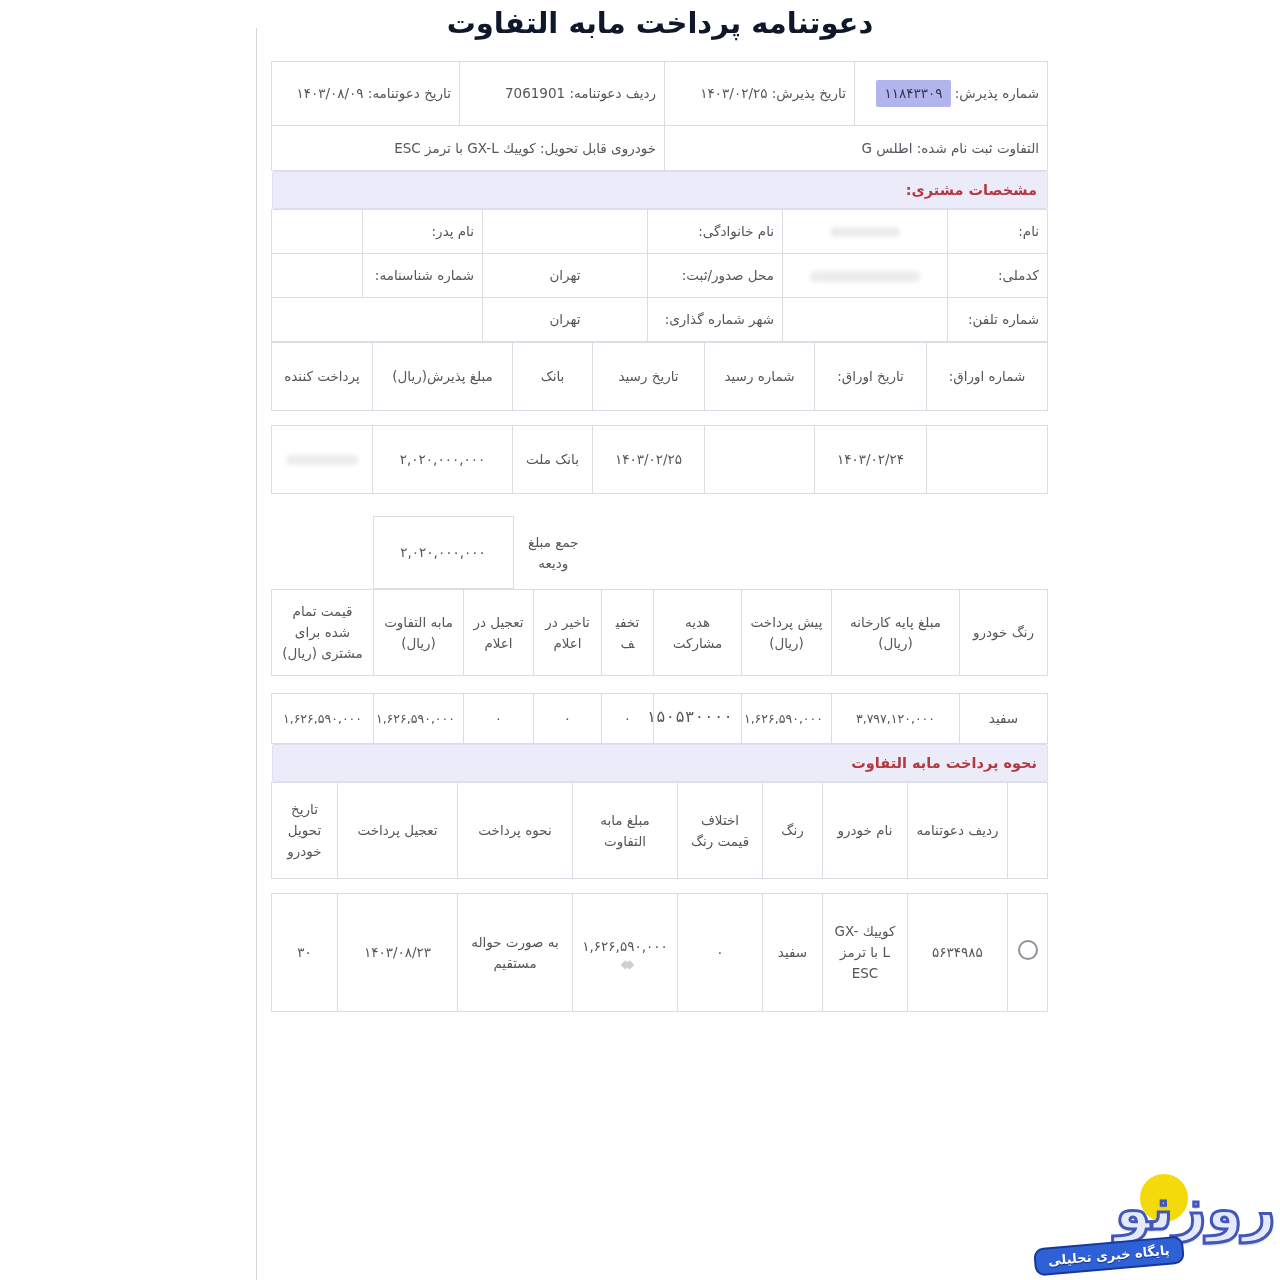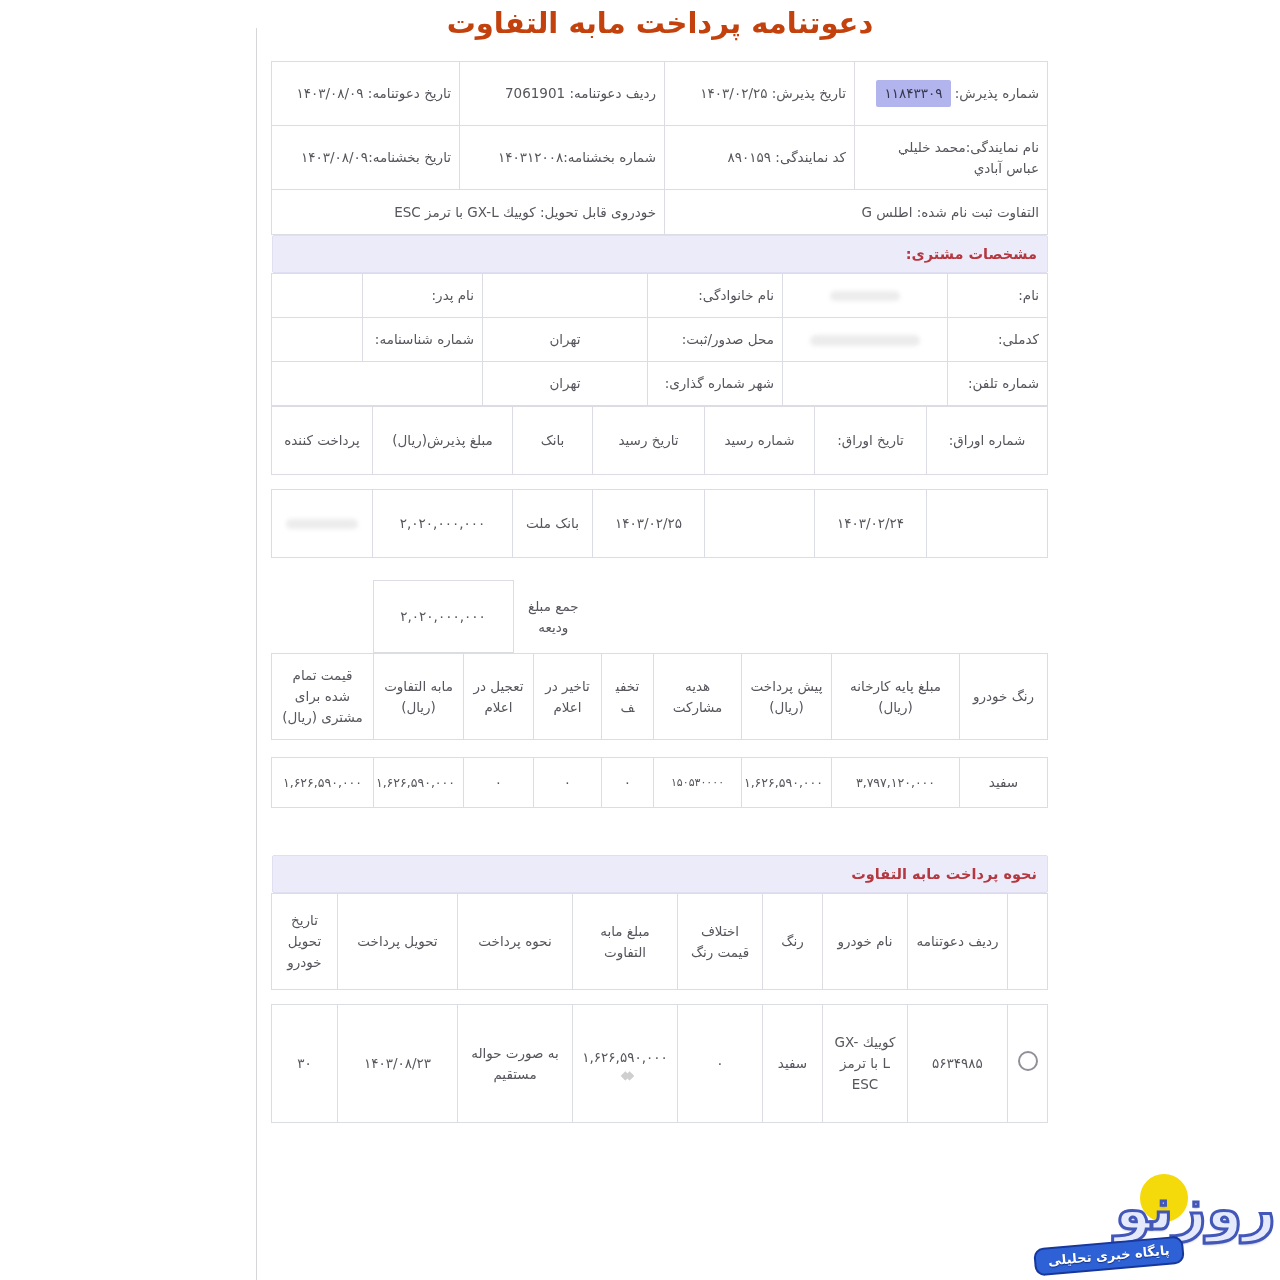--- a/index.html
+++ b/index.html
@@ -1,20 +1,20 @@
 <!DOCTYPE html>
 <html lang="fa" dir="rtl"><head>
 <meta charset="utf-8">
 <style>
   html,body{margin:0;padding:0;background:#ffffff;width:1280px;height:1280px;overflow:hidden;
     font-family:"DejaVu Sans",sans-serif;}
   .page{position:relative;width:1280px;height:1280px;background:#fff;direction:rtl;}
   .page-edge{position:absolute;left:256px;top:28px;width:1px;height:1252px;background:#d6d6da;}
   .content{position:absolute;left:272px;top:0;width:776px;}
-  .doc-title{font-size:29px;font-weight:bold;color:#c2410c;text-align:center;padding-top:6px;height:46px;}
+  .doc-title{font-size:29px;font-weight:bold;color:#0f172a;text-align:center;padding-top:6px;height:46px;}
   table{border-collapse:collapse;table-layout:fixed;width:776px;direction:rtl;}
   td{border:1px solid #dcdce4;font-size:13.5px;color:#55555c;padding:3px 8px;vertical-align:middle;
      word-wrap:break-word;line-height:1.55;}
   td.ctr{text-align:center;}
   td.rgt{text-align:right;}
   td.nb{border:none;}
   .section-bar{background:#ecebf9;border:1px solid #e0dff1;color:#b5373f;font-weight:bold;
      font-size:14.5px;padding:10px 10px;border-radius:2px;text-align:right;}
   .hl{background:#b2b4ee;padding:3px 8px;border-radius:2px;color:#35354d;display:inline-block;}
   .gap14{margin-top:14px;} .gap22{margin-top:22px;}
@@ -51,26 +51,20 @@
       <tbody>
           <tr style="height:64px;">
         <td class="rgt">
           <span>شماره پذیرش:</span>
           <span class="hl num">۱۱۸۴۳۳۰۹</span>
         </td>
         <td class="rgt">تاریخ پذیرش: ۱۴۰۳/۰۲/۲۵</td>
         <td class="rgt">ردیف دعوتنامه: 7061901</td>
         <td class="rgt">تاریخ دعوتنامه: ۱۴۰۳/۰۸/۰۹</td>
       </tr>
-      <tr style="height:64px;">
-        <td class="rgt">نام نمایندگی:محمد خلیلي عباس آبادي</td>
-        <td class="rgt">کد نمایندگی: ۸۹۰۱۵۹</td>
-        <td class="rgt">شماره بخشنامه:۱۴۰۳۱۲۰۰۸</td>
-        <td class="rgt">تاریخ بخشنامه:۱۴۰۳/۰۸/۰۹</td>
-      </tr>
       <tr style="height:45px;">
         <td class="rgt" colspan="2">التفاوت ثبت نام شده: اطلس G</td>
         <td class="rgt" colspan="2">خودروی قابل تحویل: کوییك GX-L با ترمز ESC</td>
       </tr>
     </tbody>
       </table>
 
     <div class="section-bar" style="">مشخصات مشتری:</div>
     <table>
       <colgroup>
@@ -208,31 +202,31 @@
           <col style="width:68px">
           <col style="width:70px">
           <col style="width:90px">
           <col style="width:102px">
         </colgroup>
       <tbody>
           <tr style="height:50px;">
         <td class="ctr">سفید</td>
         <td class="ctr num" style="font-size:12.5px;">۳,۷۹۷,۱۲۰,۰۰۰</td>
         <td class="ctr num" style="font-size:12.5px;">۱,۶۲۶,۵۹۰,۰۰۰</td>
-        <td class="ctr num" style="font-size:11px;">۱۵۰۵۳۰۰۰۰</td>
+        <td class="ctr num" style="font-size:16px;font-family:Liberation Mono, monospace;">۱۵۰۵۳۰۰۰۰</td>
         <td class="ctr">۰</td>
         <td class="ctr">۰</td>
         <td class="ctr">۰</td>
         <td class="ctr num" style="font-size:12.5px;">۱,۶۲۶,۵۹۰,۰۰۰</td>
         <td class="ctr num" style="font-size:12.5px;">۱,۶۲۶,۵۹۰,۰۰۰</td>
       </tr>
     </tbody>
       </table>
 
-    <div class="section-bar" style="margin-top:47px;">نحوه پرداخت مابه التفاوت</div>
+    <div class="section-bar" style="">نحوه پرداخت مابه التفاوت</div>
     <table>
       <colgroup>
           <col style="width:40px">
           <col style="width:100px">
           <col style="width:85px">
           <col style="width:60px">
           <col style="width:85px">
           <col style="width:105px">
           <col style="width:115px">
           <col style="width:120px">
@@ -240,21 +234,21 @@
         </colgroup>
       <tbody>
           <tr style="height:96px;">
         <td class="ctr"></td>
         <td class="ctr">ردیف دعوتنامه</td>
         <td class="ctr">نام خودرو</td>
         <td class="ctr">رنگ</td>
         <td class="ctr">اختلاف قیمت رنگ</td>
         <td class="ctr">مبلغ مابه التفاوت</td>
         <td class="ctr">نحوه پرداخت</td>
-        <td class="ctr">تحویل پرداخت</td>
+        <td class="ctr">تعجیل پرداخت</td>
         <td class="ctr">تاریخ تحویل خودرو</td>
       </tr>
     </tbody>
       </table>
     <table class="gap14">
       <colgroup>
           <col style="width:40px">
           <col style="width:100px">
           <col style="width:85px">
           <col style="width:60px">

